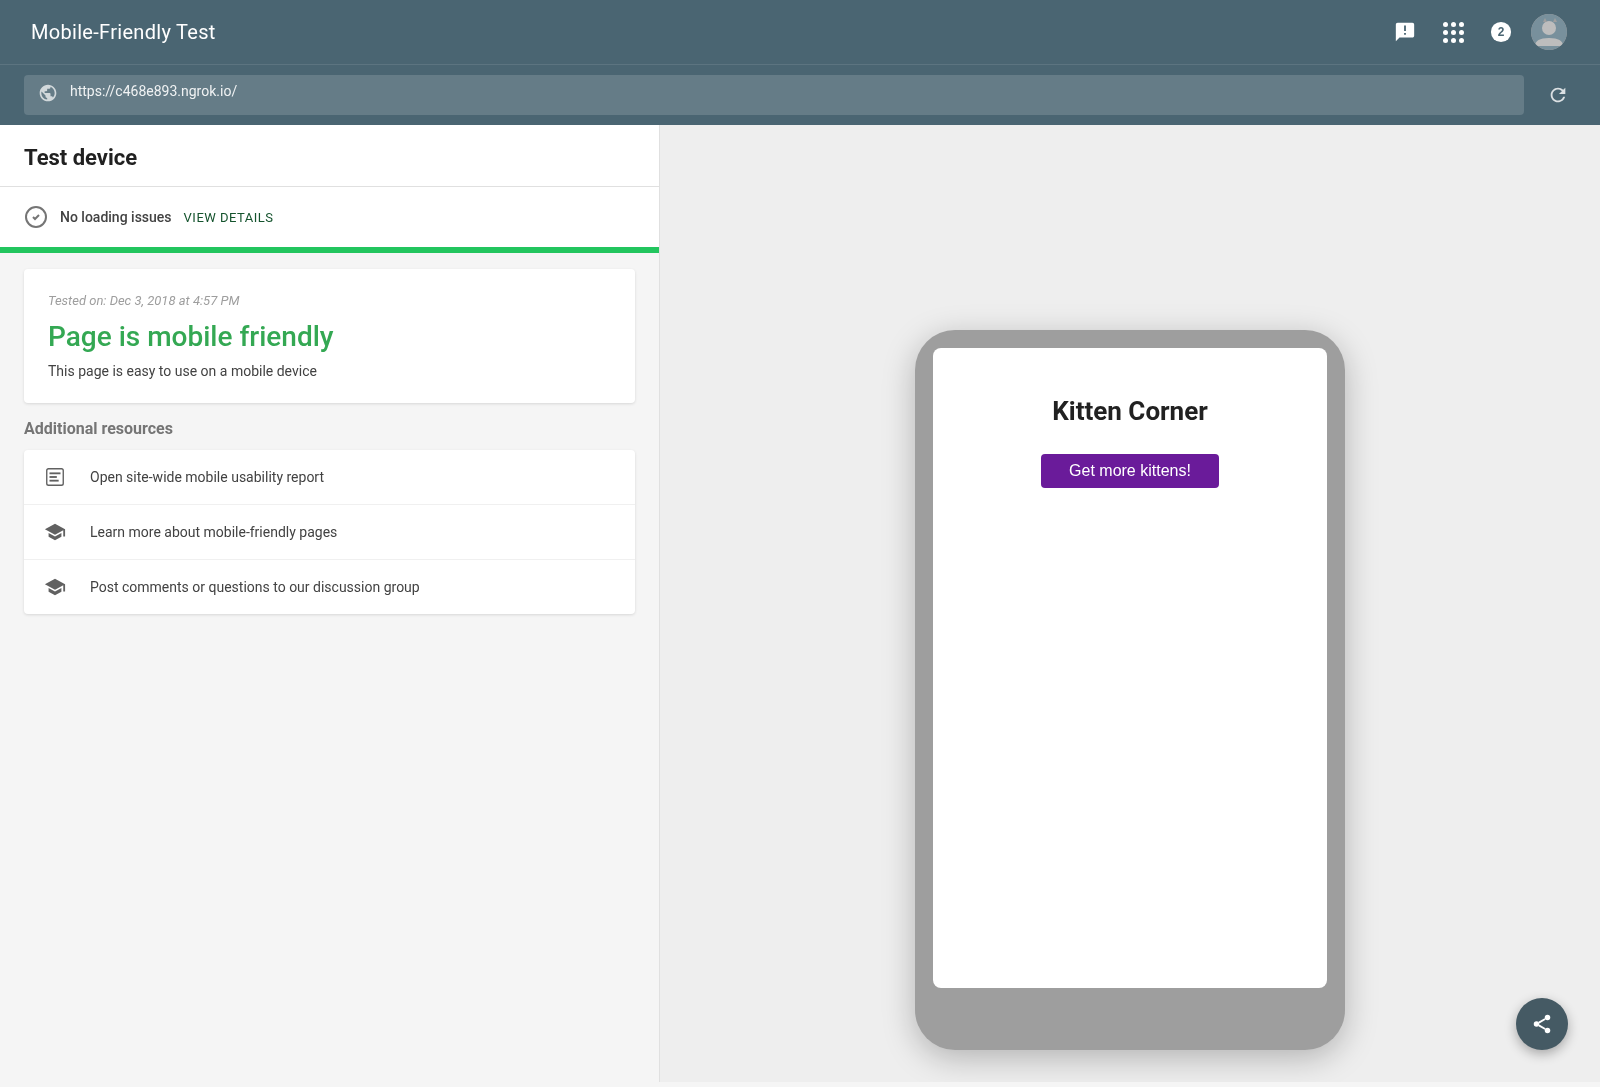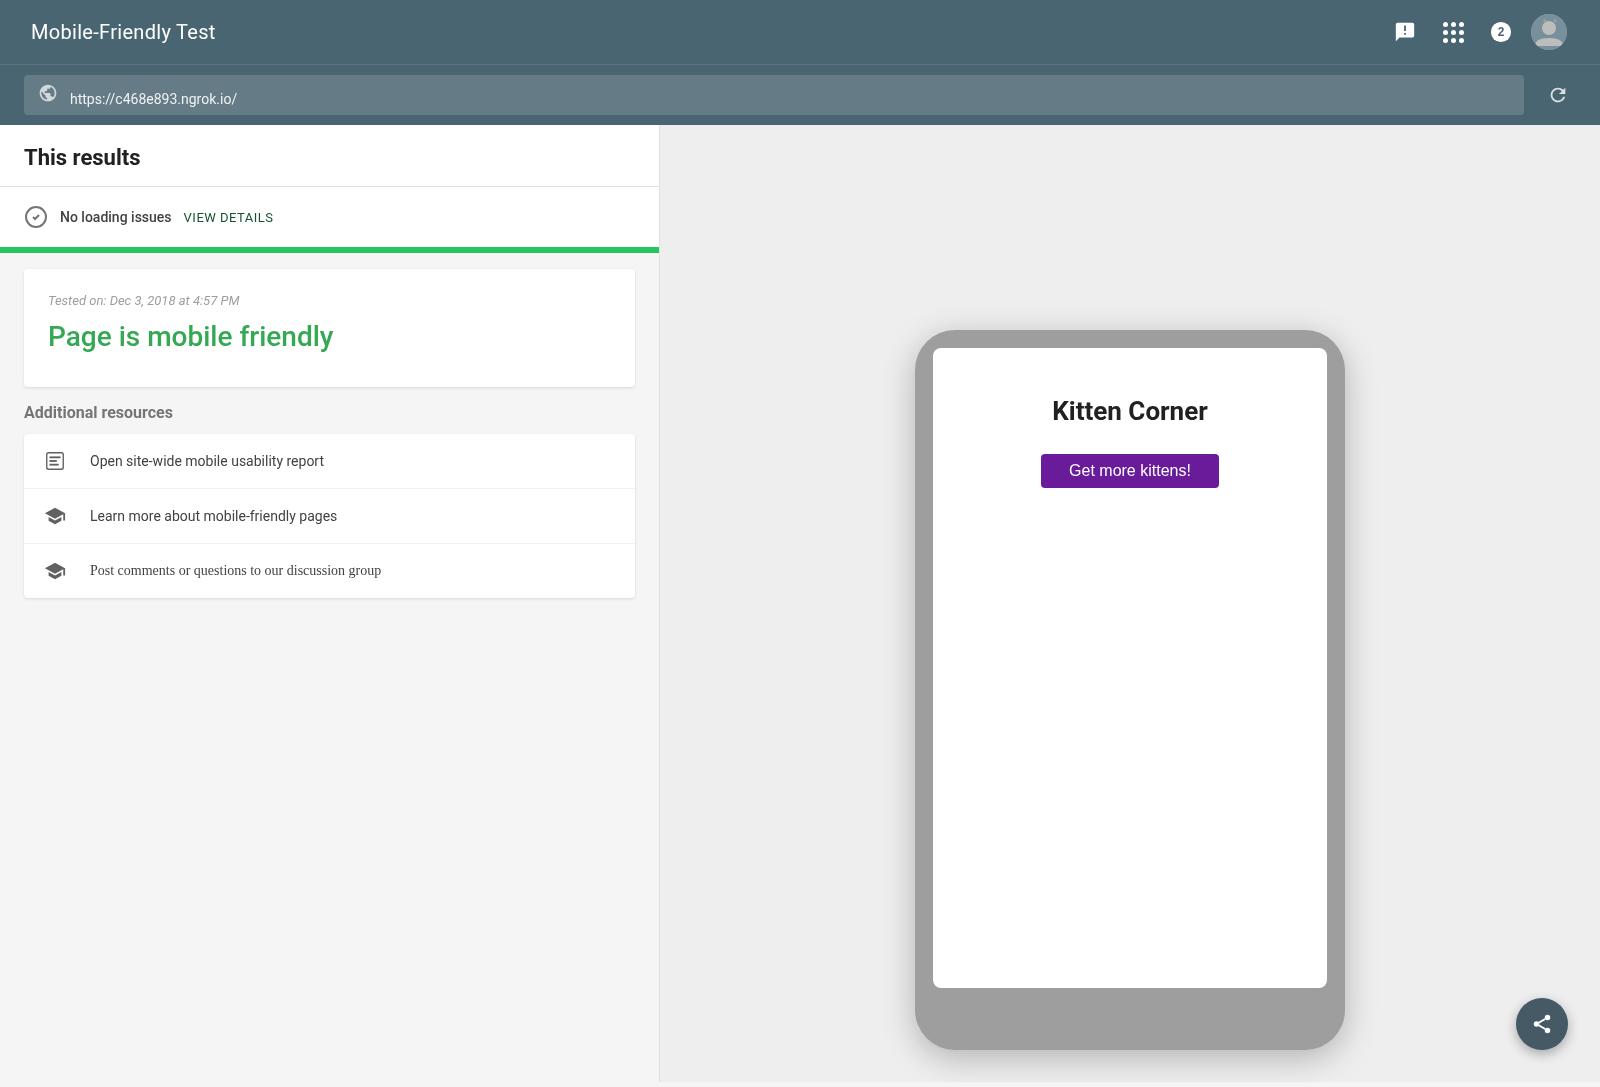--- a/index.html
+++ b/index.html
@@ -62,21 +62,21 @@
       display: flex;
       align-items: center;
       gap: 16px;
       border-top: 1px solid rgba(255,255,255,0.1);
     }
     .url-input-wrapper {
       flex: 1;
       background: rgba(255,255,255,0.15);
       border-radius: 4px;
       display: flex;
-      align-items: flex-end;
+      align-items: flex-start;
       padding: 8px 14px;
       gap: 12px;
     }
     .url-text {
       color: white;
       font-size: 14px;
       opacity: 0.9;
     }
     .globe-icon {
       color: rgba(255,255,255,0.7);
@@ -193,21 +193,21 @@
     .resource-item {
       display: flex;
       align-items: center;
       gap: 24px;
       padding: 16px 20px;
       cursor: pointer;
       border-bottom: 1px solid #f0f0f0;
       text-decoration: none;
       color: #424242;
     }
-    .resource-item:last-child { border-bottom: none; font-family: Liberation Serif, serif; }
+    .resource-item:last-child { border-bottom: none; }
     .resource-icon {
       width: 22px;
       height: 22px;
       color: #616161;
       flex-shrink: 0;
       display: flex;
       align-items: center;
       justify-content: center;
     }
     .resource-text {
@@ -363,35 +363,36 @@
       <path d="M17.65 6.35C16.2 4.9 14.21 4 12 4c-4.42 0-7.99 3.58-7.99 8s3.57 8 7.99 8c3.73 0 6.84-2.55 7.73-6h-2.08c-.82 2.33-3.04 4-5.65 4-3.31 0-6-2.69-6-6s2.69-6 6-6c1.66 0 3.14.69 4.22 1.78L13 11h7V4l-2.35 2.35z"></path>
     </svg>
   </button>
 </div>
 
 <div class="content">
 
   <div class="left-panel">
 
     <div class="test-results-header">
-      <h1 class="test-results-title">This results</h1>
+      <h1 class="test-results-title">Test device</h1>
     </div>
 
     <div class="loading-bar">
       <svg class="check-icon" viewBox="0 0 24 24" fill="none" stroke="#757575" stroke-width="2">
         <circle cx="12" cy="12" r="10"></circle>
         <polyline points="9 12 11 14 15 10"></polyline>
       </svg>
       <span class="no-loading-text">No loading issues</span>
       <a class="view-details-link" href="#">VIEW DETAILS</a>
     </div>
 
     <div class="result-card">
       <p class="tested-on">Tested on: Dec 3, 2018 at 4:57 PM</p>
       <h2 class="mobile-friendly-heading">Page is mobile friendly</h2>
+      <p class="mobile-friendly-desc">This page is easy to use on a mobile device</p>
     </div>
 
     <div class="additional-resources-section">
       <h3 class="additional-resources-title">Additional resources</h3>
       <div class="resources-card">
 
         <a class="resource-item" href="#">
           <span class="resource-icon">
             <svg width="22" height="22" viewBox="0 0 24 24" fill="#616161">
               <rect x="3" y="3" width="18" height="18" rx="2" fill="none" stroke="#616161" stroke-width="1.5"></rect>

